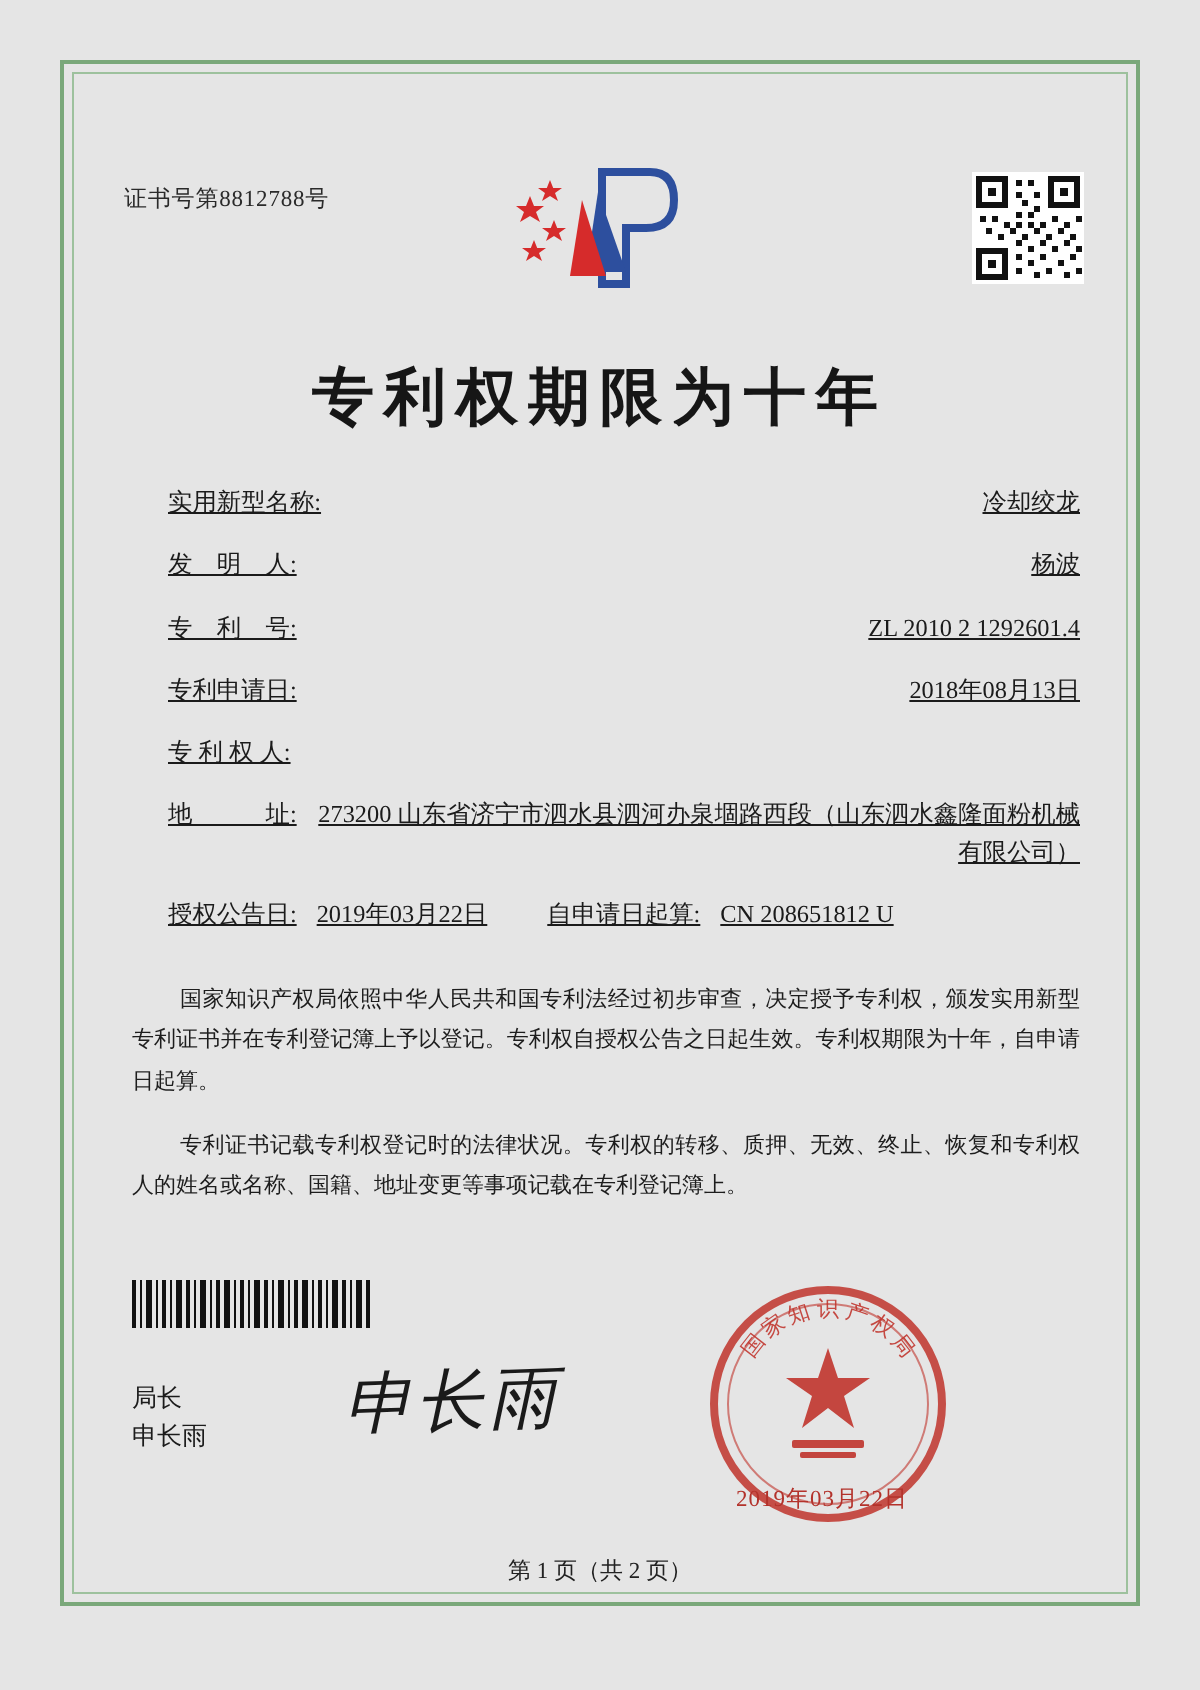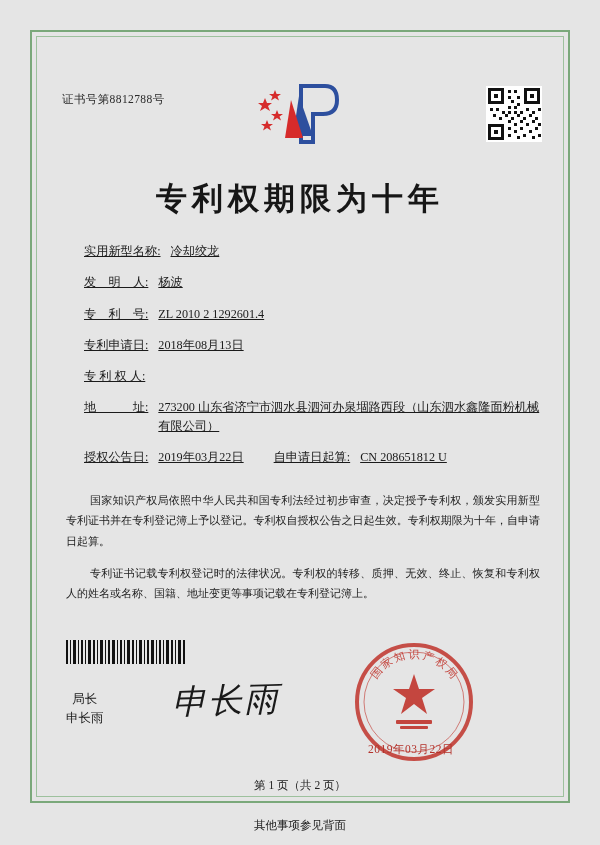--- a/index.html
+++ b/index.html
@@ -103,20 +103,21 @@
   }
   .field-label {
     flex: 0 0 auto;
     white-space: pre;
     color: #1b1b1b;
   }
   .field-value {
     flex: 1 1 auto;
     padding-left: 10px;
     color: #1b1b1b;
+    text-align: right;
   }
   .field-row.dual .field-value {
     flex: 0 0 auto;
     padding-right: 30px;
   }
   .field-row.dual .second-label {
     flex: 0 0 auto;
     white-space: pre;
   }
   .field-row.dual .second-value {
@@ -149,21 +150,20 @@
     height: 24px;
   }
 
   
   .sig-labels {
     position: absolute;
     left: 66px;
     top: 690px;
     font-size: 12.5px;
     line-height: 1.55;
-    text-align: center;
   }
   .sig-script {
     position: absolute;
     left: 172px;
     top: 678px;
     font-size: 34px;
     font-family: "DejaVu Serif", "Liberation Serif", serif;
     font-style: italic;
     color: #1a1a1a;
     letter-spacing: 2px;
@@ -407,15 +407,14 @@
       <g fill="#c0342c" opacity="0.9">
         <rect x="44" y="80" width="36" height="4" rx="1"></rect>
         <rect x="48" y="86" width="28" height="3" rx="1"></rect>
       </g>
     </svg>
   </div>
 
   <div class="seal-date">2019年03月22日</div>
 
   <div class="page-num">第 1 页（共 2 页）</div>
-  <div class="footer-note">其他事项参见背面</div>
 
 </div>
 
 </body></html>

